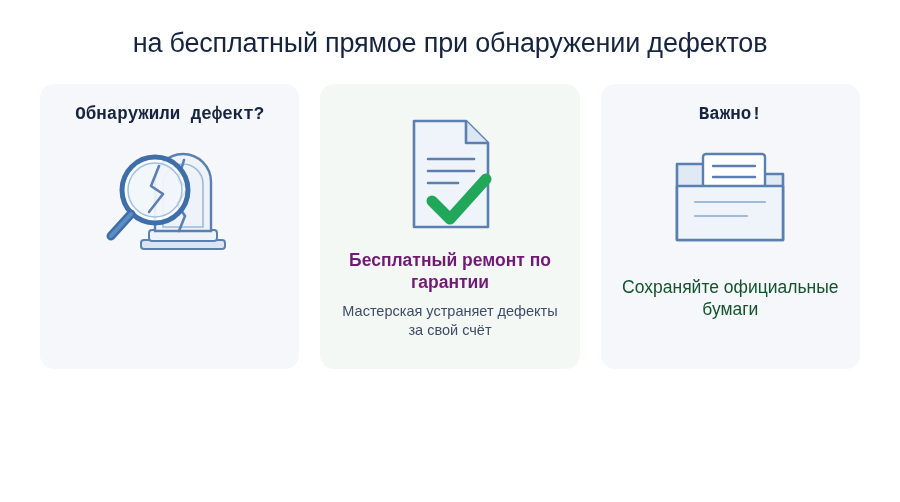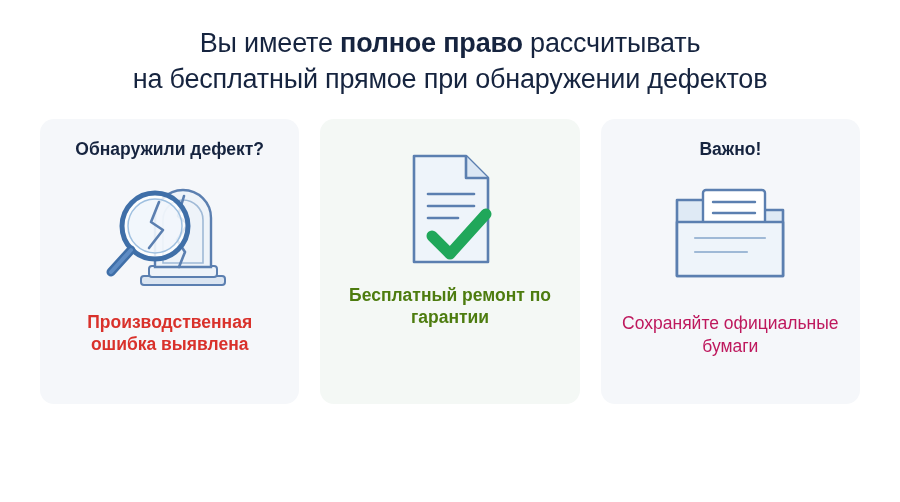--- a/index.html
+++ b/index.html
@@ -59,20 +59,21 @@
   .card-1 { background: #f5f7fa; }
   .card-2 { background: #f4f8f5; }
   .card-3 { background: #f5f7fa; }
 
   .card-title {
     font-size: 17.5px;
     font-weight: 700;
     color: #16243f;
     text-align: center;
     margin: 0 0 6px 0;
+    font-family: Liberation Mono, monospace;
   }
   .card-art {
     flex: 0 0 auto;
     height: 132px;
     display: flex;
     align-items: center;
     justify-content: center;
     margin-top: 4px;
   }
   .card-body {
@@ -84,22 +85,22 @@
     justify-content: flex-start;
     flex: 1 1 auto;
   }
   .headline {
     font-size: 17.5px;
     font-weight: 700;
     line-height: 1.25;
     margin: 0;
   }
   .headline.red { color: #d9312b; }
-  .headline.green { color: #4d7c0f; }
-  .headline.dark { color: #be185d; font-weight: 400; font-size: 17.5px; line-height: 1.3; }
+  .headline.green { color: #701a75; }
+  .headline.dark { color: #14532d; font-weight: 400; font-size: 17.5px; line-height: 1.3; }
   .subline {
     margin-top: 9px;
     font-size: 14.5px;
     line-height: 1.3;
     color: #3d4c67;
   }
   
   .footer {
     margin-top: 18px;
     text-align: center;
@@ -108,21 +109,20 @@
     color: #16243f;
   }
   .footer-line { display: block; }
 </style>
 </head>
 <body>
 
 <div class="page">
 
   <h1 class="title">
-    <span class="title-line"><span>Вы имеете </span><span class="strong">полное право</span><span> рассчитывать</span></span>
     <span class="title-line">на бесплатный прямое при обнаружении дефектов</span>
   </h1>
 
   <div class="cards">
 
     <div class="card card-1">
       <div class="card-title">Обнаружили дефект?</div>
       <div class="card-art">
         <svg width="170" height="132" viewBox="0 0 170 132">
 
@@ -135,38 +135,36 @@
           <path d="M99 26 L93 46 L103 54 L92 70 L100 82 L94 97" fill="none" stroke="#5b7fb0" stroke-width="2.6" stroke-linejoin="round" stroke-linecap="round"></path>
 
           <circle cx="70" cy="56" r="33" fill="#ffffff" fill-opacity="0.82" stroke="#3f6fa8" stroke-width="5"></circle>
           <circle cx="70" cy="56" r="27" fill="#e9f1fa" fill-opacity="0.55" stroke="#9fc0e0" stroke-width="1.5"></circle>
           <path d="M74 32 L66 52 L78 60 L64 78" fill="none" stroke="#5b7fb0" stroke-width="2.6" stroke-linejoin="round" stroke-linecap="round"></path>
 
           <path d="M46 80 L26 102" stroke="#3f6fa8" stroke-width="9" stroke-linecap="round"></path>
           <path d="M46 80 L26 102" stroke="#5e8cc4" stroke-width="4" stroke-linecap="round"></path>
         </svg>
       </div>
-      <div class="card-body">
-        <div class="headline red">Производственная ошибка выявлена</div>
-      </div>
     </div>
 
     <div class="card card-2">
       <div class="card-art">
         <svg width="120" height="130" viewBox="0 0 120 130">
           <path d="M24 12 H76 L98 34 V118 H24 Z" fill="#eef4fa" stroke="#5b7fb0" stroke-width="2.6" stroke-linejoin="round"></path>
           <path d="M76 12 V34 H98" fill="#dbe7f4" stroke="#5b7fb0" stroke-width="2.6" stroke-linejoin="round"></path>
           <line x1="38" y1="50" x2="84" y2="50" stroke="#5b7fb0" stroke-width="2.6" stroke-linecap="round"></line>
           <line x1="38" y1="62" x2="84" y2="62" stroke="#5b7fb0" stroke-width="2.6" stroke-linecap="round"></line>
           <line x1="38" y1="74" x2="68" y2="74" stroke="#5b7fb0" stroke-width="2.6" stroke-linecap="round"></line>
           <path d="M42 92 L60 110 L96 70" fill="none" stroke="#20a75a" stroke-width="11" stroke-linecap="round" stroke-linejoin="round"></path>
         </svg>
       </div>
       <div class="card-body">
         <div class="headline green">Бесплатный ремонт по гарантии</div>
+        <div class="subline">Мастерская устраняет дефекты за свой счёт</div>
       </div>
     </div>
 
     <div class="card card-3">
       <div class="card-title">Важно!</div>
       <div class="card-art">
         <svg width="130" height="120" viewBox="0 0 130 120">
 
           <path d="M12 24 H50 L58 34 H118 V100 H12 Z" fill="#dfeaf5" stroke="#5b7fb0" stroke-width="2.6" stroke-linejoin="round"></path>
 

